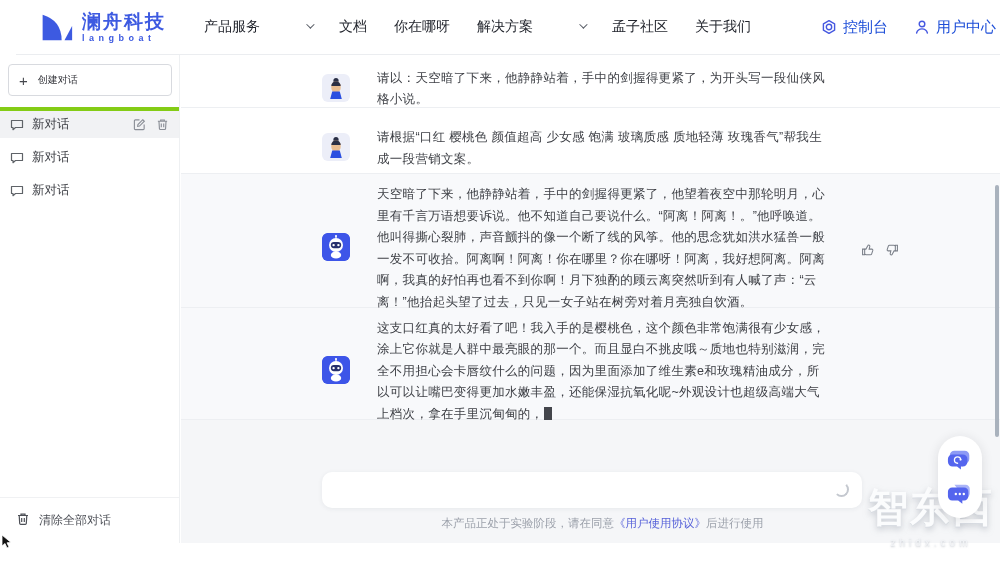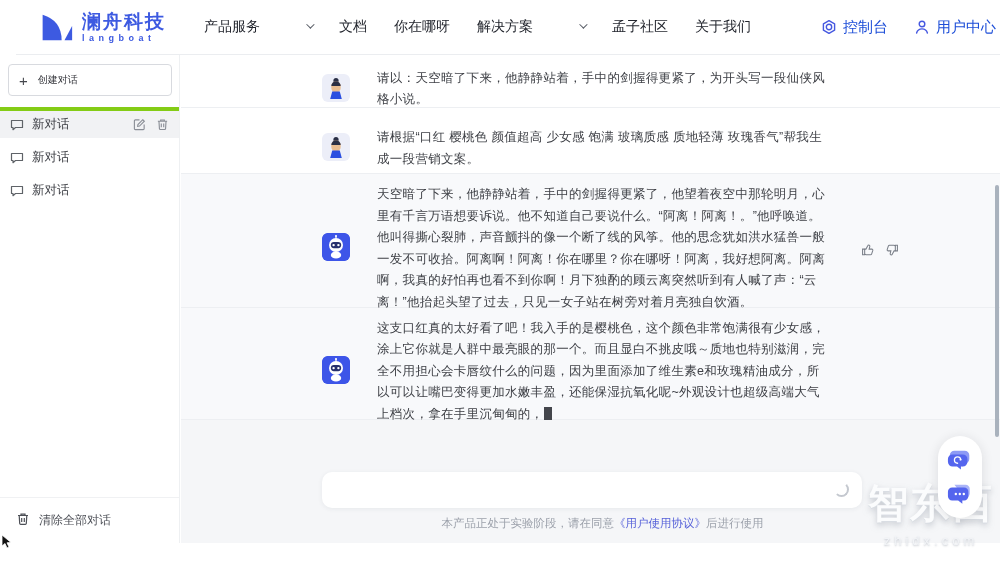--- a/index.html
+++ b/index.html
@@ -69,21 +69,21 @@
   
   .float-widget { position:absolute; right:18px; top:436px; width:44px; height:82px; background:#fff; border-radius:22px;
                   box-shadow:0 2px 12px rgba(31,35,41,0.12); display:flex; flex-direction:column; align-items:center;
                   justify-content:center; gap:8px; z-index:30; }
   .float-icon { cursor:pointer; width:26px; height:26px; }
 
   
   .watermark { position:absolute; right:6px; bottom:14px; z-index:25; text-align:center; pointer-events:none; }
   .wm-main { font-size:40px; font-weight:700; color:#fbfcfd; letter-spacing:2px;
              text-shadow:0 1px 0 #d9dde3, 0 3px 6px rgba(150,156,168,0.55); }
-  .wm-sub { font-size:13px; letter-spacing:4px; color:#f2f4f7; margin-top:2px;
+  .wm-sub { font-size:10px; letter-spacing:4px; color:#f2f4f7; margin-top:2px;
             text-shadow:0 1px 2px rgba(150,156,168,0.6); }
 
   
   .scroll-thumb { position:absolute; right:1px; top:185px; width:4px; height:252px; background:#a9b2bd; border-radius:2px; z-index:15; }
 
   
   .mouse-cursor { position:absolute; left:1px; top:534px; z-index:40; }
 </style>
 </head>
 <body>

